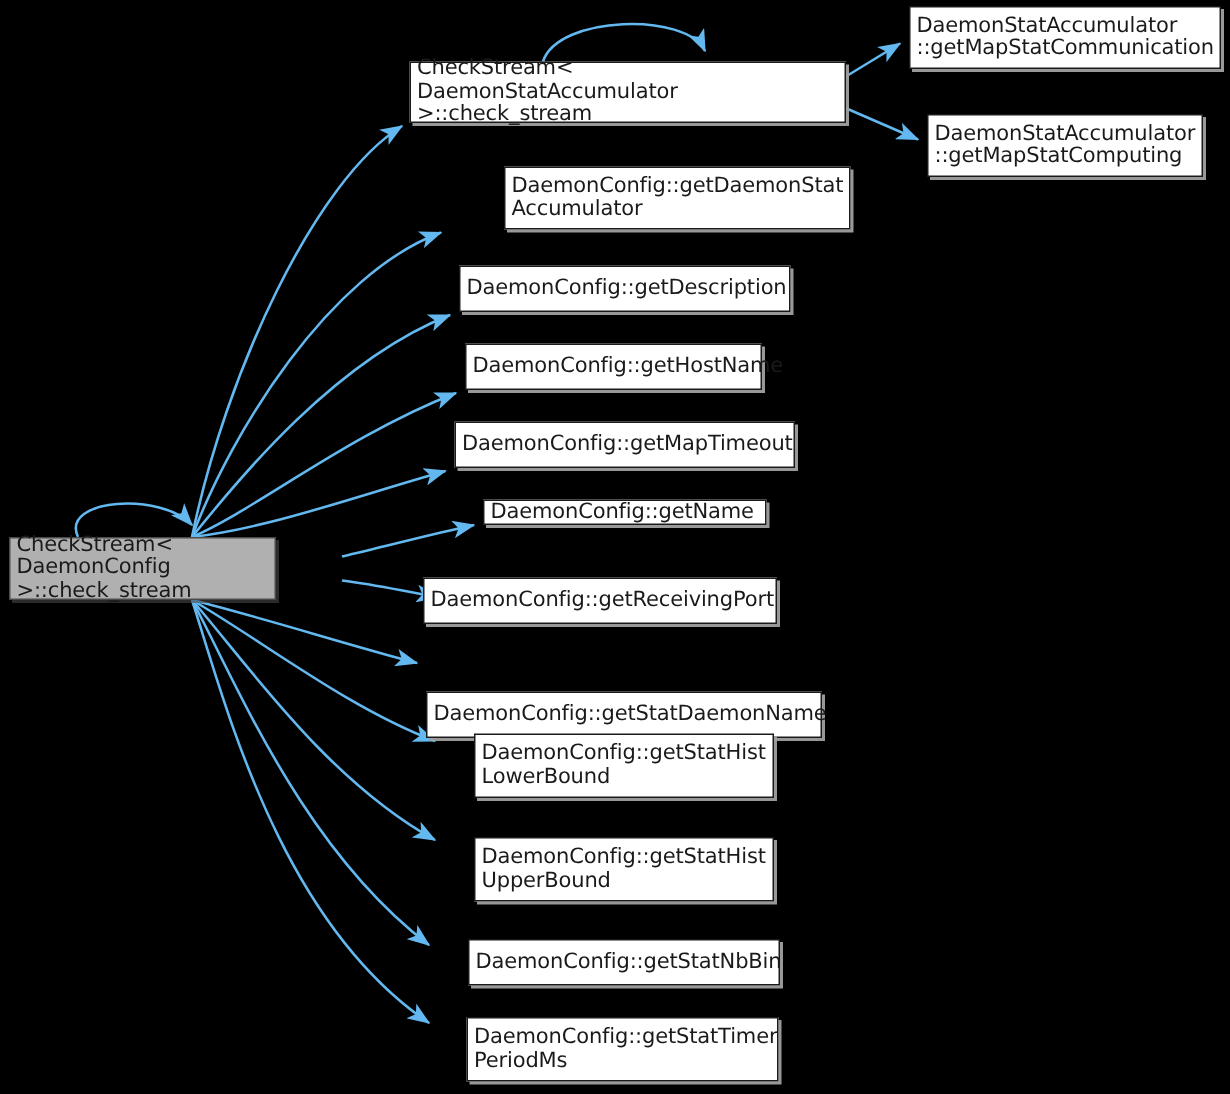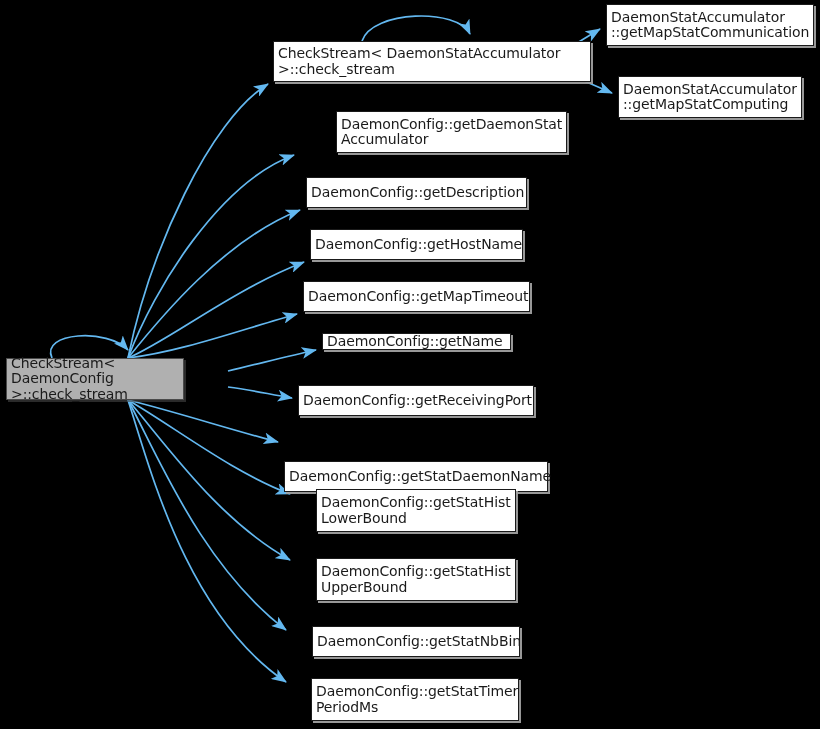--- a/index.html
+++ b/index.html
@@ -78,33 +78,33 @@
         <path d="M 128 400 C 176 428 232 472 290 494" marker-end="url(#arrowhead)" stroke="#63b8f0"></path>
         <path d="M 128 400 C 166 444 218 520 290 560" marker-end="url(#arrowhead)" stroke="#63b8f0"></path>
         <path d="M 128 400 C 158 456 202 566 286 630" marker-end="url(#arrowhead)" stroke="#63b8f0"></path>
         <path d="M 128 400 C 150 468 186 614 286 682" marker-end="url(#arrowhead)" stroke="#63b8f0"></path>
       </g>
   </svg>
 
   <div id="node-layer">
       <div class="node current" style="left: 6px; top: 358px; width: 178px; height: 42px;"><span class="node-label">CheckStream&lt; DaemonConfig
 &gt;::check_stream</span></div>
-      <div class="node" style="left: 273px; top: 41px; width: 318px; height: 41px;"><span class="node-label">CheckStream&lt; DaemonStatAccumulator
+      <div class="node" style="left: 273px; top: 41px; width: 291px; height: 41px;"><span class="node-label">CheckStream&lt; DaemonStatAccumulator
 &gt;::check_stream</span></div>
       <div class="node" style="left: 606px; top: 4px; width: 208px; height: 42px;"><span class="node-label">DaemonStatAccumulator
 ::getMapStatCommunication</span></div>
       <div class="node" style="left: 618px; top: 76px; width: 184px; height: 42px;"><span class="node-label">DaemonStatAccumulator
 ::getMapStatComputing</span></div>
       <div class="node" style="left: 300px; top: 111px; width: 231px; height: 42px; margin-left: 36px;"><span class="node-label">DaemonConfig::getDaemonStat
 Accumulator</span></div>
       <div class="node" style="left: 306px; top: 177px; width: 221px; height: 31px;"><span class="node-label">DaemonConfig::getDescription</span></div>
-      <div class="node" style="left: 310px; top: 229px; width: 213px; height: 31px;"><span class="node-label">DaemonConfig::getHostName</span></div>
+      <div class="node" style="left: 310px; top: 229px; width: 198px; height: 31px;"><span class="node-label">DaemonConfig::getHostName</span></div>
       <div class="node" style="left: 303px; top: 281px; width: 227px; height: 31px;"><span class="node-label">DaemonConfig::getMapTimeout</span></div>
       <div class="node" style="left: 322px; top: 333px; width: 189px; height: 17px;"><span class="node-label">DaemonConfig::getName</span></div>
-      <div class="node" style="left: 298px; top: 385px; width: 236px; height: 31px;"><span class="node-label">DaemonConfig::getReceivingPort</span></div>
+      <div class="node" style="left: 282px; top: 385px; width: 236px; height: 31px;"><span class="node-label">DaemonConfig::getReceivingPort</span></div>
       <div class="node" style="left: 284px; top: 461px; width: 264px; height: 31px;"><span class="node-label">DaemonConfig::getStatDaemonName</span></div>
       <div class="node" style="left: 316px; top: 489px; width: 200px; height: 43px;"><span class="node-label">DaemonConfig::getStatHist
 LowerBound</span></div>
       <div class="node" style="left: 316px; top: 558px; width: 200px; height: 43px;"><span class="node-label">DaemonConfig::getStatHist
 UpperBound</span></div>
       <div class="node" style="left: 312px; top: 626px; width: 208px; height: 31px;"><span class="node-label">DaemonConfig::getStatNbBin</span></div>
       <div class="node" style="left: 311px; top: 678px; width: 208px; height: 43px;"><span class="node-label">DaemonConfig::getStatTimer
 PeriodMs</span></div>
     </div>
 

